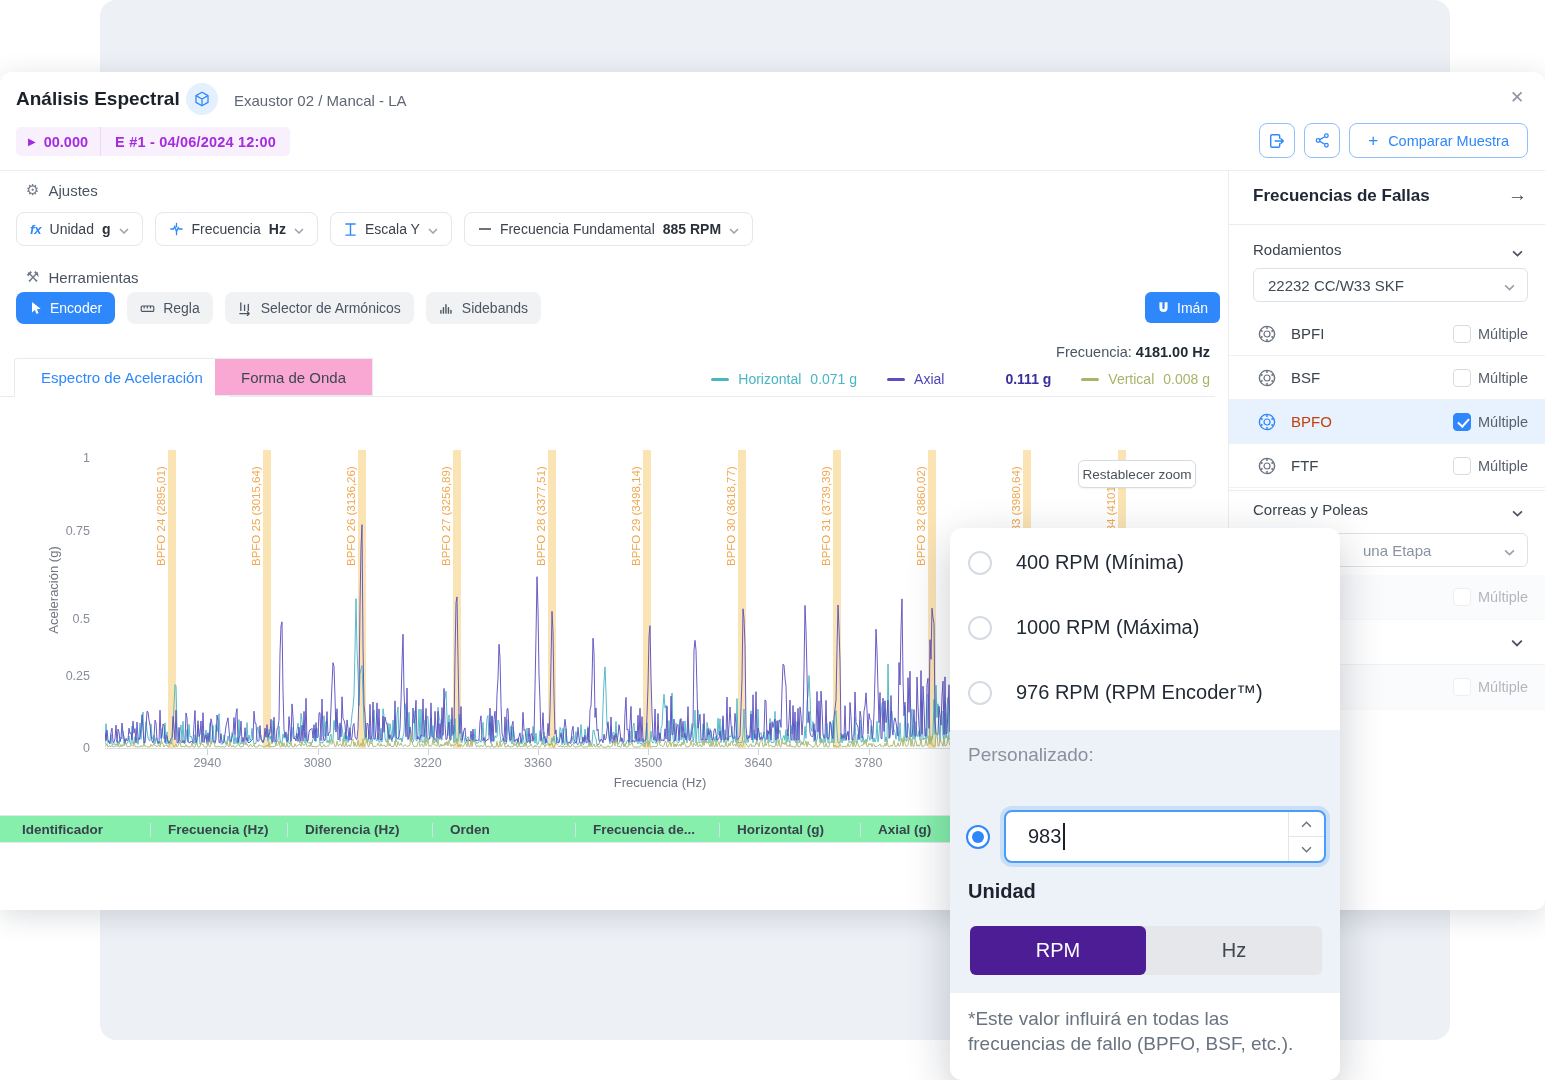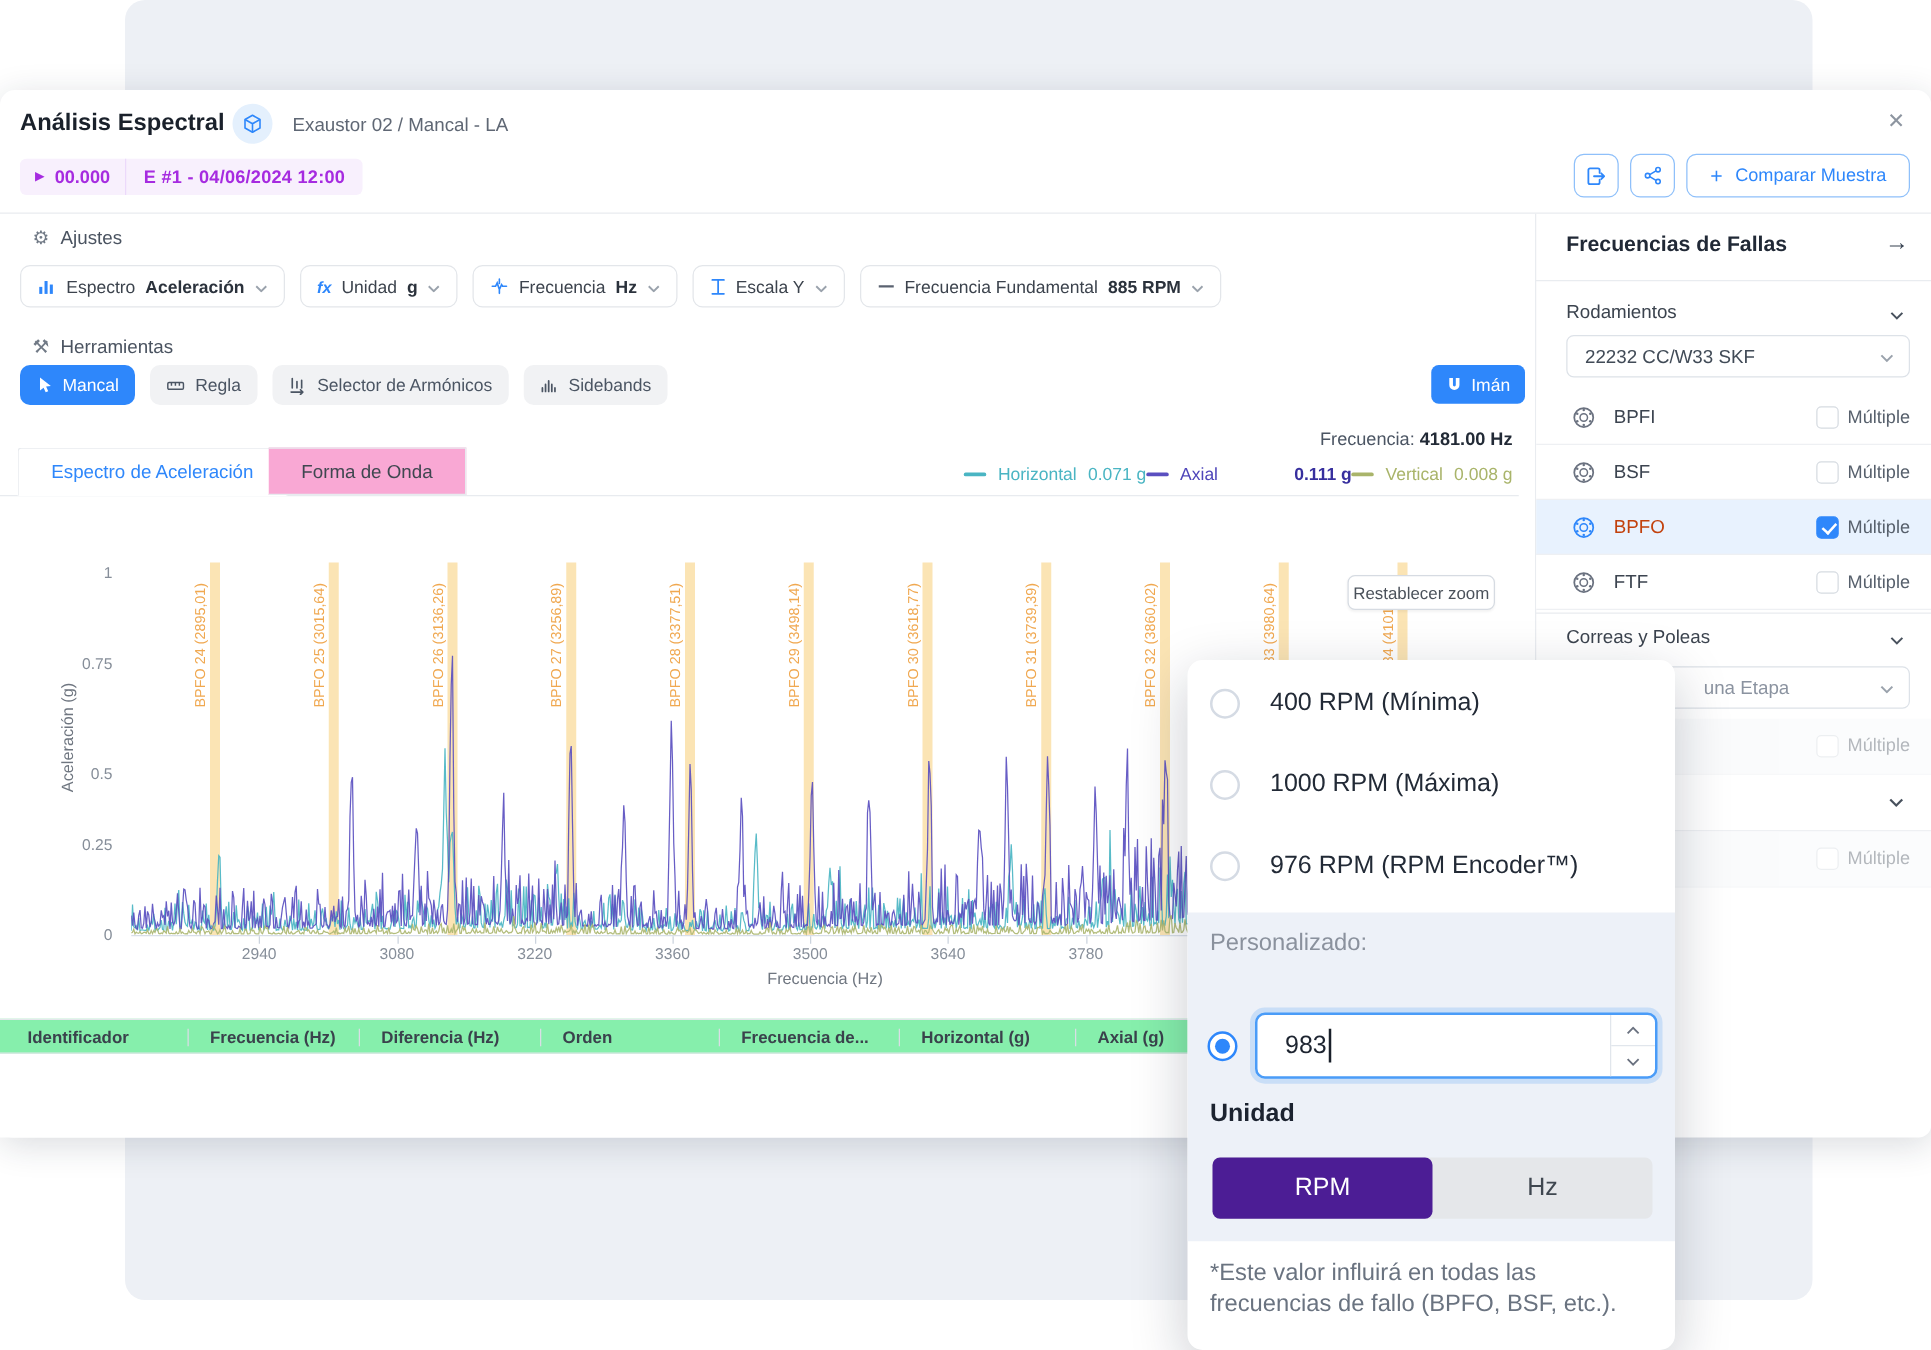--- a/index.html
+++ b/index.html
@@ -59,21 +59,21 @@
   
   .tabsbar { position:absolute; left:0; top:358px; width:1215px; height:39px; border-bottom:1px solid #e8ebef; }
   .tab { position:absolute; top:0; height:38px; display:flex; align-items:center; padding:0 26px;
     font-size:15px; cursor:pointer; }
   .tab.active { left:14px; background:#fff; color:#2e87fb; border:1px solid #e8ebef; border-bottom:1px solid #fff;
     height:39px; border-radius:3px 3px 0 0; }
   .tab.inactive { left:215px; background:#f9a8d4; color:#3f4750; border:1px solid #e8ebef; border-left:none; }
 
   .freqline { position:absolute; right:335px; top:344px; font-size:14.5px; color:#4b5563; }
   .freqline b { color:#222a36; }
-  .legend { position:absolute; right:335px; top:371px; display:flex; font-size:14px; }
+  .legend { position:absolute; right:335px; top:371px; display:flex; gap:30px; font-size:14px; }
   .litem { display:flex; align-items:center; gap:9px; cursor:pointer; }
   .dash { width:18px; height:3px; border-radius:2px; }
   .l-h { color:#4ab5c3; } .l-a { color:#4f46ba; } .l-v { color:#a9b46a; }
   .l-a .val { color:#372f9e; font-weight:700; margin-left:52px; }
 
   
   #chartbox { position:absolute; left:0; top:400px; width:1215px; height:400px; overflow:hidden; }
   .ylab { position:absolute; left:-17px; top:183px; width:140px; height:14px; transform:rotate(-90deg);
     text-align:center; font-size:13px; color:#6f7680; }
   .ytick { position:absolute; left:35px; width:55px; text-align:right; font-size:12.5px; color:#868e99; }
@@ -207,34 +207,20 @@
 
   <div class="hdiv"></div>
   <div class="vdiv"></div>
 
   <div class="seclabel" style="left:26px; top:181px;">
     <span class="g">⚙</span>
     <span>Ajustes</span>
   </div>
   <div class="pills">
     <div class="pill">
-      <span class="picon">
-          <svg width="15" height="15" viewBox="0 0 16 16" fill="#2e87fb">
-            <rect x="1.5" y="8" width="2.6" height="6"></rect>
-            <rect x="6" y="3" width="2.6" height="11"></rect>
-            <rect x="10.5" y="6" width="2.6" height="8"></rect>
-          </svg>
-        </span>
-      <span>Espectro</span>
-      <b>Aceleración</b>
-      <span class="chv"><svg width="10" height="6" viewBox="0 0 10 6">
-            <path d="M1 1l4 4 4-4" fill="none" stroke="currentColor" stroke-width="1.5"></path>
-          </svg></span>
-    </div>
-    <div class="pill">
       <span class="fxi">fx</span>
       <span>Unidad</span>
       <b>g</b>
       <span class="chv"><svg width="10" height="6" viewBox="0 0 10 6">
             <path d="M1 1l4 4 4-4" fill="none" stroke="currentColor" stroke-width="1.5"></path>
           </svg></span>
     </div>
     <div class="pill">
       <span class="picon">
           <svg width="15" height="14" viewBox="0 0 16 16" fill="none" stroke="#2e87fb" stroke-width="1.5" stroke-linecap="round">
@@ -276,21 +262,21 @@
     <span class="g">⚒</span>
     <span>Herramientas</span>
   </div>
   <div class="toolrow">
     <div class="tool active">
       <span style="display:flex">
           <svg width="13" height="14" viewBox="0 0 18 20" fill="currentColor">
             <path d="M4 1.5v14.8l4.1-3.3 2.4 5.4 2.9-1.3-2.4-5.3 5.4-.6z"></path>
           </svg>
         </span>
-      <span>Mancal</span>
+      <span>Encoder</span>
     </div>
     <div class="tool">
       <span style="display:flex">
           <svg width="15" height="13" viewBox="0 0 18 14" fill="none" stroke="currentColor" stroke-width="1.4">
             <rect x="1.5" y="4" width="15" height="6.5" rx="1.2"></rect>
             <path d="M5 4v3M8.8 4v3M12.6 4v3"></path>
           </svg>
         </span>
       <span>Regla</span>
     </div>

